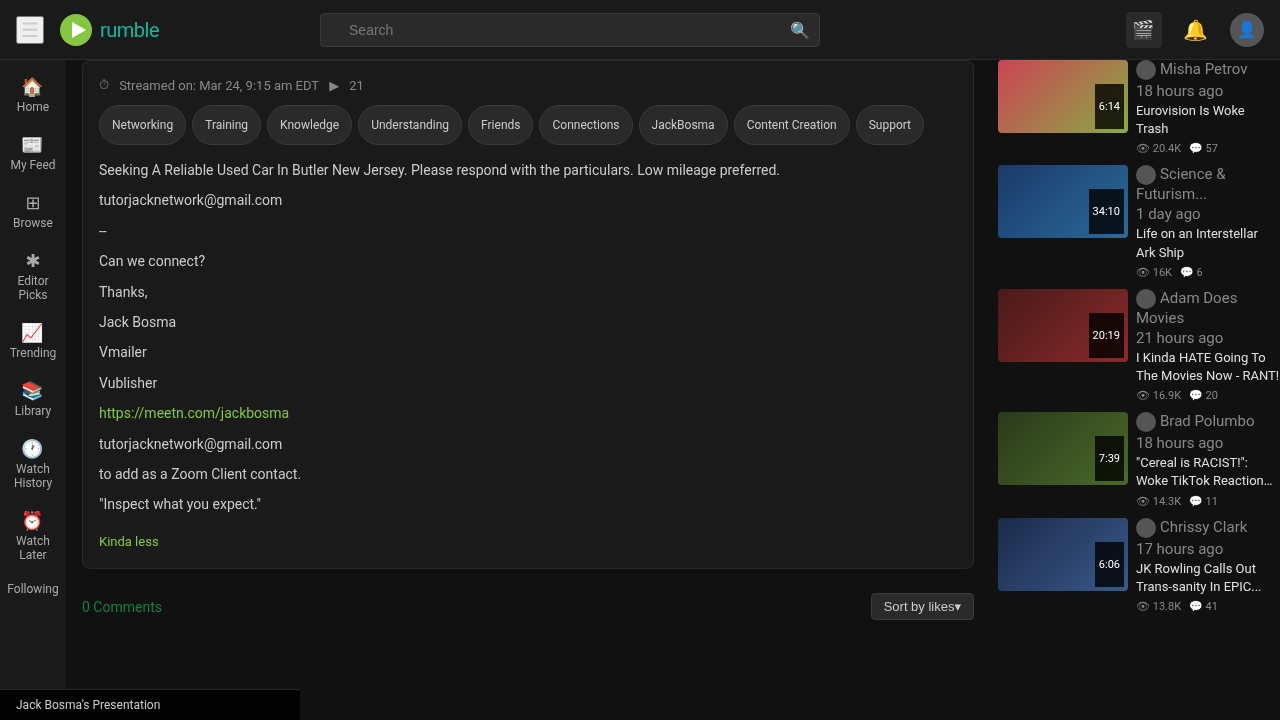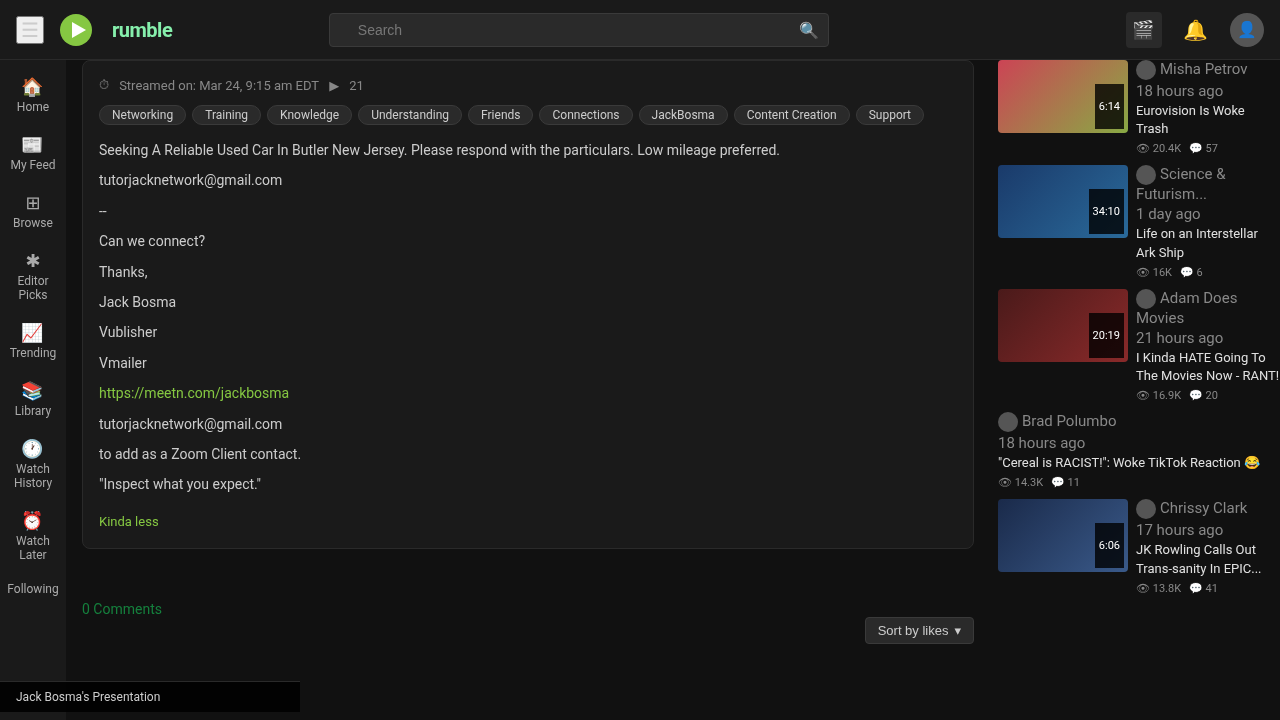--- a/index.html
+++ b/index.html
@@ -36,25 +36,24 @@
       display: flex;
       align-items: center;
       gap: 8px;
       text-decoration: none;
     }
     .logo-icon {
       width: 32px;
       height: 32px;
     }
     .logo-text {
-      color: #86efac;
+      color: #14b8a6;
       font-size: 20px;
-      font-weight: 700;
+      font-weight: 400;
       letter-spacing: -0.5px;
-      margin-left: 12px;
     }
     .search-bar {
       flex: 1;
       max-width: 500px;
       margin: 0 auto;
       position: relative;
     }
     .search-bar input {
       width: 100%;
       background: #2a2a2a;
@@ -175,21 +174,21 @@
     .tags {
       display: flex;
       flex-wrap: wrap;
       gap: 6px;
       margin-bottom: 14px;
     }
     .tag {
       background: #2a2a2a;
       border: 1px solid #3a3a3a;
       border-radius: 20px;
-      padding: 2px 12px;
+      padding: 12px 12px;
       font-size: 12px;
       color: #ccc;
       cursor: pointer;
     }
     .desc-text {
       color: #ccc;
       line-height: 1.6;
       font-size: 14px;
     }
     .desc-text p { margin-bottom: 8px; }
@@ -213,22 +212,20 @@
     .sort-btn {
       background: #2a2a2a;
       border: 1px solid #3a3a3a;
       border-radius: 4px;
       padding: 5px 12px;
       color: #ccc;
       cursor: pointer;
       font-size: 13px;
       display: flex;
       align-items: center;
-      gap: 6px;
-      margin-top: 44px;
     }
 
     
     .right-panel {
       width: 290px;
       flex-shrink: 0;
       background: #111;
       overflow-y: auto;
       padding: 0 0 16px 8px;
     }
@@ -292,21 +289,21 @@
     
     .thumb-1 { background: linear-gradient(135deg, #c45, #8a4); }
     .thumb-2 { background: linear-gradient(135deg, #1a3a6a, #2a6a9a); }
     .thumb-3 { background: linear-gradient(135deg, #4a1a1a, #8a2a2a); }
     .thumb-4 { background: linear-gradient(135deg, #2a3a1a, #4a6a2a); }
     .thumb-5 { background: linear-gradient(135deg, #1a2a4a, #3a5a8a); }
 
     
     .bottom-bar {
       position: fixed;
-      bottom: 8px;
+      bottom: 0;
       left: 0;
       background: rgba(0,0,0,0.85);
       color: #ccc;
       padding: 8px 16px;
       font-size: 12px;
       border-top: 1px solid #2a2a2a;
       width: 300px;
     }
 
     
@@ -406,22 +403,22 @@
           <span class="tag">Support</span>
         </div>
 
       <div class="desc-text">
         <p>Seeking A Reliable Used Car In Butler New Jersey. Please respond with the particulars. Low mileage preferred.</p>
         <p>tutorjacknetwork@gmail.com</p>
         <p>--</p>
         <p>Can we connect?</p>
         <p>Thanks,</p>
         <p>Jack Bosma</p>
+        <p>Vmailer</p>
         <p>Vublisher</p>
-        <p>Vmailer</p>
         <p><a href="#">https://meetn.com/jackbosma</a></p>
         <p>tutorjacknetwork@gmail.com</p>
         <p>to add as a Zoom Client contact.</p>
         <p>"Inspect what you expect."</p>
         <span class="show-less">Kinda less</span>
       </div>
     </div>
 
     <div class="comments-header">
       <span class="comments-count">0 Comments</span>
@@ -476,20 +473,23 @@
       </div>
       <div class="video-channel">21 hours ago</div>
       <div class="video-title">I Kinda HATE Going To The Movies Now - RANT!</div>
       <div class="video-stats">
         <span>👁 16.9K</span>
         <span>💬 20</span>
       </div>
     </div>
   </div>
       <div class="video-card">
+    <div class="video-thumb thumb-4">
+      <span class="thumb-duration">7:39</span>
+    </div>
     <div class="video-info">
       <div class="video-channel">
         <span class="channel-avatar"></span>Brad Polumbo
       </div>
       <div class="video-channel">18 hours ago</div>
       <div class="video-title">"Cereal is RACIST!": Woke TikTok Reaction 😂</div>
       <div class="video-stats">
         <span>👁 14.3K</span>
         <span>💬 11</span>
       </div>

